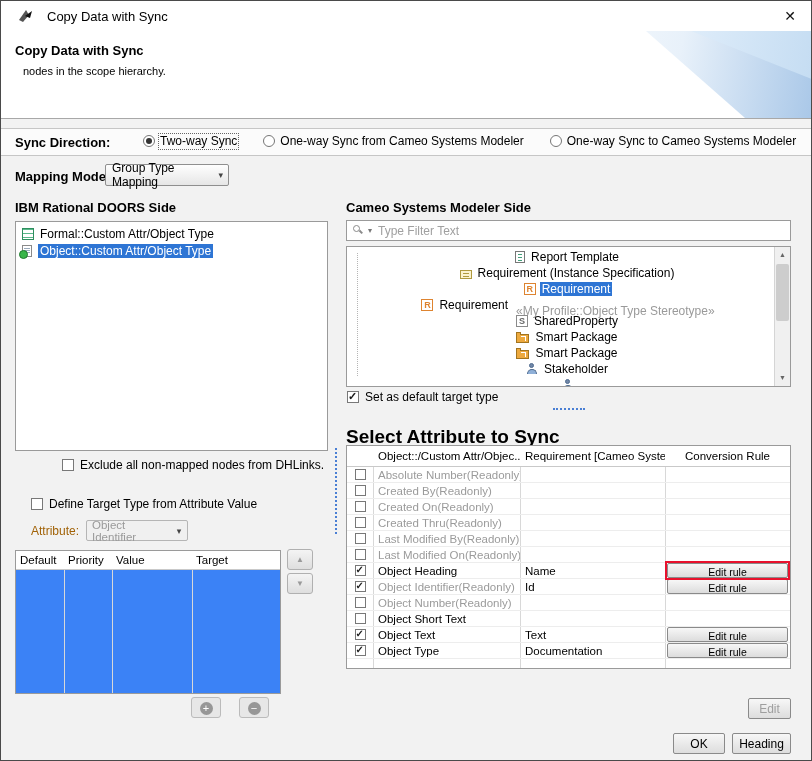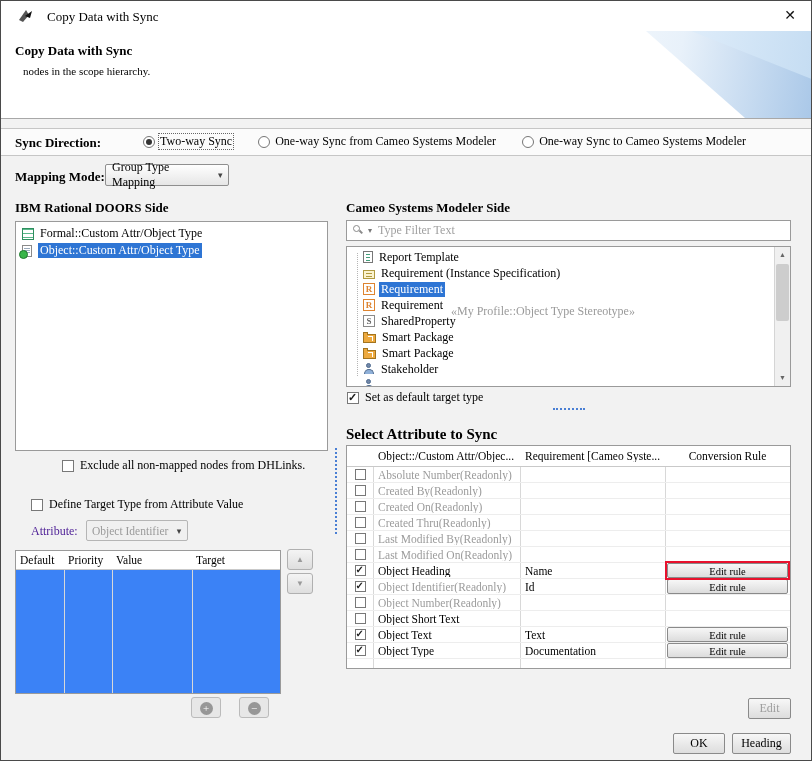--- a/index.html
+++ b/index.html
@@ -1,37 +1,37 @@
 <!DOCTYPE html>
 <html><head>
 <meta charset="utf-8">
 <style>
   html,body{margin:0;padding:0;background:#fff;}
   .win{position:relative;width:812px;height:761px;border:1px solid #4a4a4a;background:#f2f2f2;
-       box-sizing:border-box;font-family:Liberation Serif, serif;font-size:12px;color:#000;overflow:hidden;}
+       box-sizing:border-box;font-family:Liberation Sans, sans-serif;font-size:12px;color:#000;overflow:hidden;}
 
   
   .titlebar{position:absolute;left:0;top:0;width:100%;height:30px;background:#fff;}
   .app-icon{position:absolute;left:15px;top:6px;width:18px;height:18px;}
   .title-text{position:absolute;left:46px;top:8px;font-size:13px;}
   .close{position:absolute;right:13px;top:7px;width:16px;height:16px;font-size:14px;line-height:16px;text-align:center;cursor:pointer;color:#111;}
 
   
   .header{position:absolute;left:0;top:30px;width:810px;height:88px;background:#fff;border-bottom:1px solid #a8a8a8;box-sizing:border-box;}
   .deco{position:absolute;right:0;top:0;width:300px;height:87px;overflow:hidden;}
   .deco1{position:absolute;right:0;top:0;width:300px;height:87px;background:linear-gradient(100deg,#ffffff 0%,#e8f1fa 55%,#aac8e8 100%);clip-path:polygon(45% 0,100% 0,100% 100%,78% 100%);}
   .deco2{position:absolute;right:0;top:0;width:300px;height:87px;background:linear-gradient(100deg,#ffffff 0%,#dcebf9 60%,#c4dcf2 100%);clip-path:polygon(60% 0,100% 0,100% 55%);}
   .header-title{position:absolute;left:14px;top:12px;font-size:13px;font-weight:bold;}
   .header-desc{position:absolute;left:22px;top:33px;font-size:11px;line-height:15px;white-space:nowrap;}
 
   
   .syncbar{position:absolute;left:0;top:127px;width:810px;height:28px;background:#fbfbfb;border-top:1px solid #c6c6c6;border-bottom:1px solid #c6c6c6;box-sizing:border-box;}
   .sync-label{position:absolute;left:14px;top:6px;font-weight:bold;font-size:13px;}
   .radio-group{position:absolute;left:142px;top:6px;display:flex;gap:26px;align-items:center;}
-  .ropt{display:inline-flex;gap:5px;align-items:flex-end;cursor:default;}
+  .ropt{display:inline-flex;gap:5px;align-items:flex-start;cursor:default;}
   .radio{width:12px;height:12px;border:1px solid #767676;border-radius:50%;background:#fff;display:inline-block;position:relative;box-sizing:border-box;flex:0 0 auto;}
   .radio.on::after{content:"";position:absolute;left:2px;top:2px;width:6px;height:6px;border-radius:50%;background:#333;}
   .rlabel{font-size:12px;line-height:13px;}
   .rlabel.focus{outline:1px dotted #666;outline-offset:1px;}
 
   
   .maplabel{position:absolute;left:14px;top:168px;font-weight:bold;font-size:13px;}
   .mapselect{position:absolute;left:104px;top:163px;width:124px;height:22px;border:1px solid #8f8f8f;background:linear-gradient(#fefefe,#e6e6e6);
              box-sizing:border-box;display:flex;align-items:center;padding-left:6px;font-size:12px;border-radius:2px;}
   .chev{margin-left:auto;width:16px;text-align:center;color:#444;font-size:9px;}
@@ -41,21 +41,21 @@
   .doors-panel{position:absolute;left:14px;top:220px;width:313px;height:230px;background:#fff;border:1px solid #9a9a9a;box-sizing:border-box;padding-top:3px;overflow:hidden;}
   .tree-row{display:flex;align-items:center;height:17px;padding-left:6px;gap:4px;font-size:12px;white-space:nowrap;}
   .tlabel{padding:0 2px;}
   .tlabel.sel{background:#2e75d4;color:#fff;}
   .stereo{color:#9a9a9a;padding-left:2px;margin-top:12px;}
 
   
   .chk-row{position:absolute;display:flex;gap:6px;align-items:center;font-size:12px;}
   .cbx{width:12px;height:12px;border:1px solid #787878;background:#fff;display:inline-block;box-sizing:border-box;position:relative;flex:0 0 auto;}
   .cbx.on::after{content:"✓";position:absolute;left:0px;top:-2px;font-size:11px;font-weight:bold;color:#1a1a1a;}
-  .attrlabel{position:absolute;left:30px;top:523px;color:#4c1d95;}
+  .attrlabel{position:absolute;left:30px;top:523px;color:#a16207;}
   .attrselect{position:absolute;left:85px;top:519px;width:102px;height:21px;border:1px solid #b5b5b5;background:#f0f0f0;color:#9a9a9a;
               box-sizing:border-box;display:flex;align-items:center;padding-left:5px;font-size:11.5px;border-radius:2px;}
   .val-table{position:absolute;left:14px;top:549px;width:266px;height:144px;background:#3b82f6;border:1px solid #9a9a9a;box-sizing:border-box;overflow:hidden;}
   .vline{position:absolute;top:0;bottom:0;width:1px;background:#d8d8d8;}
   .v1{left:48px;}.v2{left:96px;}.v3{left:176px;}
   .val-head{position:absolute;left:0;top:0;right:0;height:18px;border-bottom:1px solid #c9c9c9;display:flex;align-items:center;font-size:11.5px;background:#fff;}
   .vh{display:inline-block;box-sizing:border-box;padding-left:4px;}
   .vh0{width:48px;}.vh1{width:48px;}.vh2{width:80px;}.vh3{width:86px;}
   .updown{position:absolute;left:286px;width:26px;height:21px;border:1px solid #b0b0b0;background:linear-gradient(#f4f4f4,#dedede);
           border-radius:3px;color:#9a9a9a;text-align:center;font-size:8px;padding:0;font-family:inherit;}
@@ -69,33 +69,33 @@
   .filter{position:absolute;left:345px;top:219px;width:445px;height:21px;background:#fff;border:1px solid #9a9a9a;box-sizing:border-box;
           display:flex;align-items:center;padding-left:5px;gap:3px;}
   .mag{width:13px;height:13px;position:relative;flex:0 0 auto;}
   .mag::before{content:"";position:absolute;left:1px;top:1px;width:7px;height:7px;border:1.5px solid #8a8a8a;border-radius:50%;box-sizing:border-box;}
   .mag::after{content:"";position:absolute;left:7px;top:7px;width:4px;height:1.5px;background:#8a8a8a;transform:rotate(45deg);}
   .fchev{font-size:8px;color:#777;}
   .fplaceholder{color:#a0a0a0;padding-left:3px;}
   .cameo-panel{position:absolute;left:345px;top:245px;width:445px;height:141px;background:#fff;border:1px solid #9a9a9a;box-sizing:border-box;overflow:hidden;}
   .ctree-inner{position:absolute;left:0;top:2px;right:17px;bottom:0;overflow:hidden;}
   .ctree-inner::before{content:"";position:absolute;left:10px;top:4px;bottom:10px;border-left:1px dotted #b5b5b5;}
-  .ctree-inner .tree-row{padding-left:16px;height:16px;}
+  .ctree-inner .tree-row{padding-left:16px;height:16px;justify-content:center;}
   .scrollbar{position:absolute;right:0;top:0;width:16px;height:139px;background:#f0f0f0;border-left:1px solid #d5d5d5;box-sizing:border-box;}
   .sb-btn{position:absolute;left:0;width:15px;height:16px;text-align:center;font-size:7px;color:#666;line-height:16px;}
   .sb-up{top:0;}.sb-down{bottom:0;}
   .sb-thumb{position:absolute;top:17px;left:1px;width:13px;height:57px;background:#cdcdcd;border-radius:2px;}
   .setdefault{left:346px;top:389px;}
 
   
   .dotted-h{position:absolute;left:552px;top:407px;width:32px;height:0;border-top:2px dotted #4a7fd4;}
   .dotted-v{position:absolute;left:334px;top:447px;width:0;height:86px;border-left:2px dotted #4a7fd4;}
 
   
-  .attr-title{position:absolute;left:345px;top:425px;font-weight:bold;font-size:15px;}
+  .attr-title{position:absolute;left:345px;top:425px;font-weight:bold;font-size:19px;}
   .attr-table{position:absolute;left:345px;top:444px;width:445px;height:224px;background:#fff;border:1px solid #9a9a9a;box-sizing:border-box;overflow:hidden;}
   .aline{position:absolute;top:0;bottom:0;width:1px;background:#d8d8d8;}
   .a1{left:26px;}.a2{left:173px;}.a3{left:318px;}
   .attr-head{position:absolute;left:0;top:0;right:0;height:20px;border-bottom:1px solid #c9c9c9;display:flex;align-items:center;font-size:11.5px;background:#fff;}
   .ah1{width:26px;}
   .ah2{width:147px;box-sizing:border-box;padding-left:5px;white-space:nowrap;overflow:hidden;}
   .ah3{width:145px;box-sizing:border-box;padding-left:5px;white-space:nowrap;overflow:hidden;}
   .ah4{flex:1;text-align:center;}
   .attr-rows{position:absolute;left:0;top:21px;right:0;bottom:0;}
   .arow{display:flex;height:16px;align-items:center;border-bottom:1px solid #ededed;box-sizing:border-box;font-size:11.5px;}

